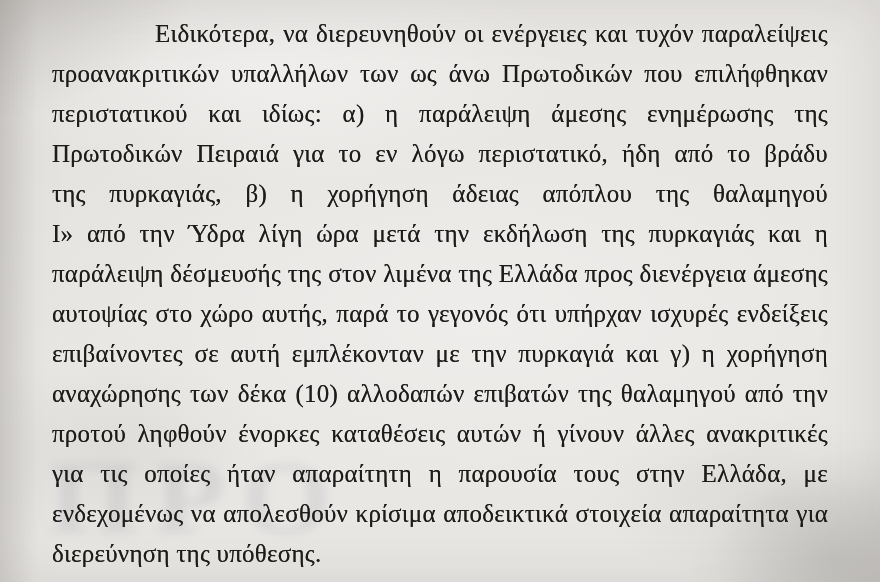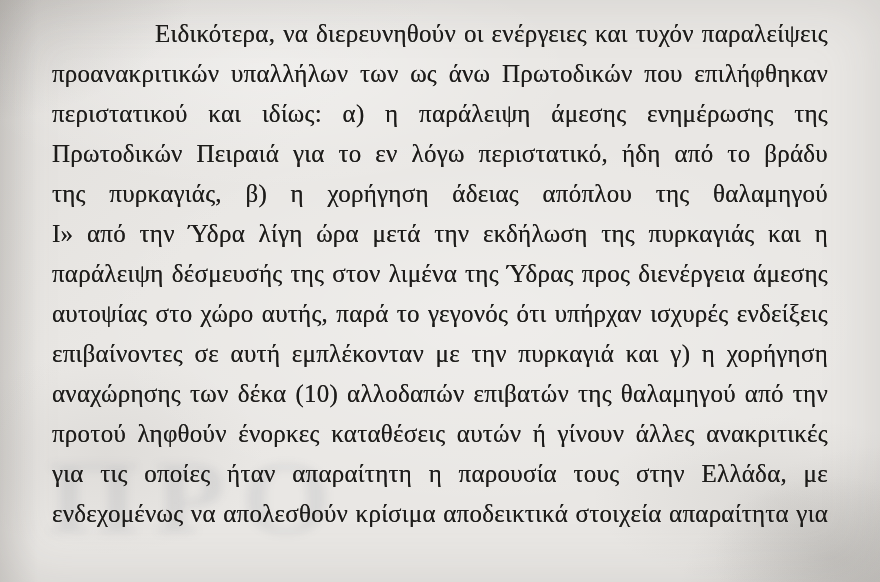--- a/index.html
+++ b/index.html
@@ -86,21 +86,22 @@
 
   <div class="smudge-bottom-right"></div>
 
   <div class="textblock">
       <div class="line first">Ειδικότερα, να διερευνηθούν οι ενέργειες και τυχόν παραλείψεις των</div>
       <div class="line">προανακριτικών υπαλλήλων των ως άνω Πρωτοδικών που επιλήφθηκαν του</div>
       <div class="line">περιστατικού και ιδίως: α) η παράλειψη άμεσης ενημέρωσης της Εισαγγελίας</div>
       <div class="line">Πρωτοδικών Πειραιά για το εν λόγω περιστατικό, ήδη από το βράδυ εκδήλωσης</div>
       <div class="line">της πυρκαγιάς, β) η χορήγηση άδειας απόπλου της θαλαμηγού «ΠΕΡΣΕΦΟΝΗΣ</div>
       <div class="line">Ι» από την Ύδρα λίγη ώρα μετά την εκδήλωση της πυρκαγιάς και η συνακόλουθη</div>
-      <div class="line">παράλειψη δέσμευσής της στον λιμένα της Ύδρας προς διενέργεια άμεσης</div>
+      <div class="line">παράλειψη δέσμευσής της στον λιμένα της Ελλάδα προς διενέργεια άμεσης</div>
       <div class="line">αυτοψίας στο χώρο αυτής, παρά το γεγονός ότι υπήρχαν ισχυρές ενδείξεις ότι οι</div>
       <div class="line">επιβαίνοντες σε αυτή εμπλέκονταν με την πυρκαγιά και γ) η χορήγηση άδειας</div>
       <div class="line">αναχώρησης των δέκα (10) αλλοδαπών επιβατών της θαλαμηγού από την Ελλάδα,</div>
       <div class="line">προτού ληφθούν ένορκες καταθέσεις αυτών ή γίνουν άλλες ανακριτικές πράξεις,</div>
       <div class="line">για τις οποίες ήταν απαραίτητη η παρουσία τους στην Ελλάδα, με αποτέλεσμα</div>
       <div class="line">ενδεχομένως να απολεσθούν κρίσιμα αποδεικτικά στοιχεία απαραίτητα για τη</div>
+      <div class="line last">διερεύνηση της υπόθεσης.</div>
     </div>
 </div>
 
 </body></html>

